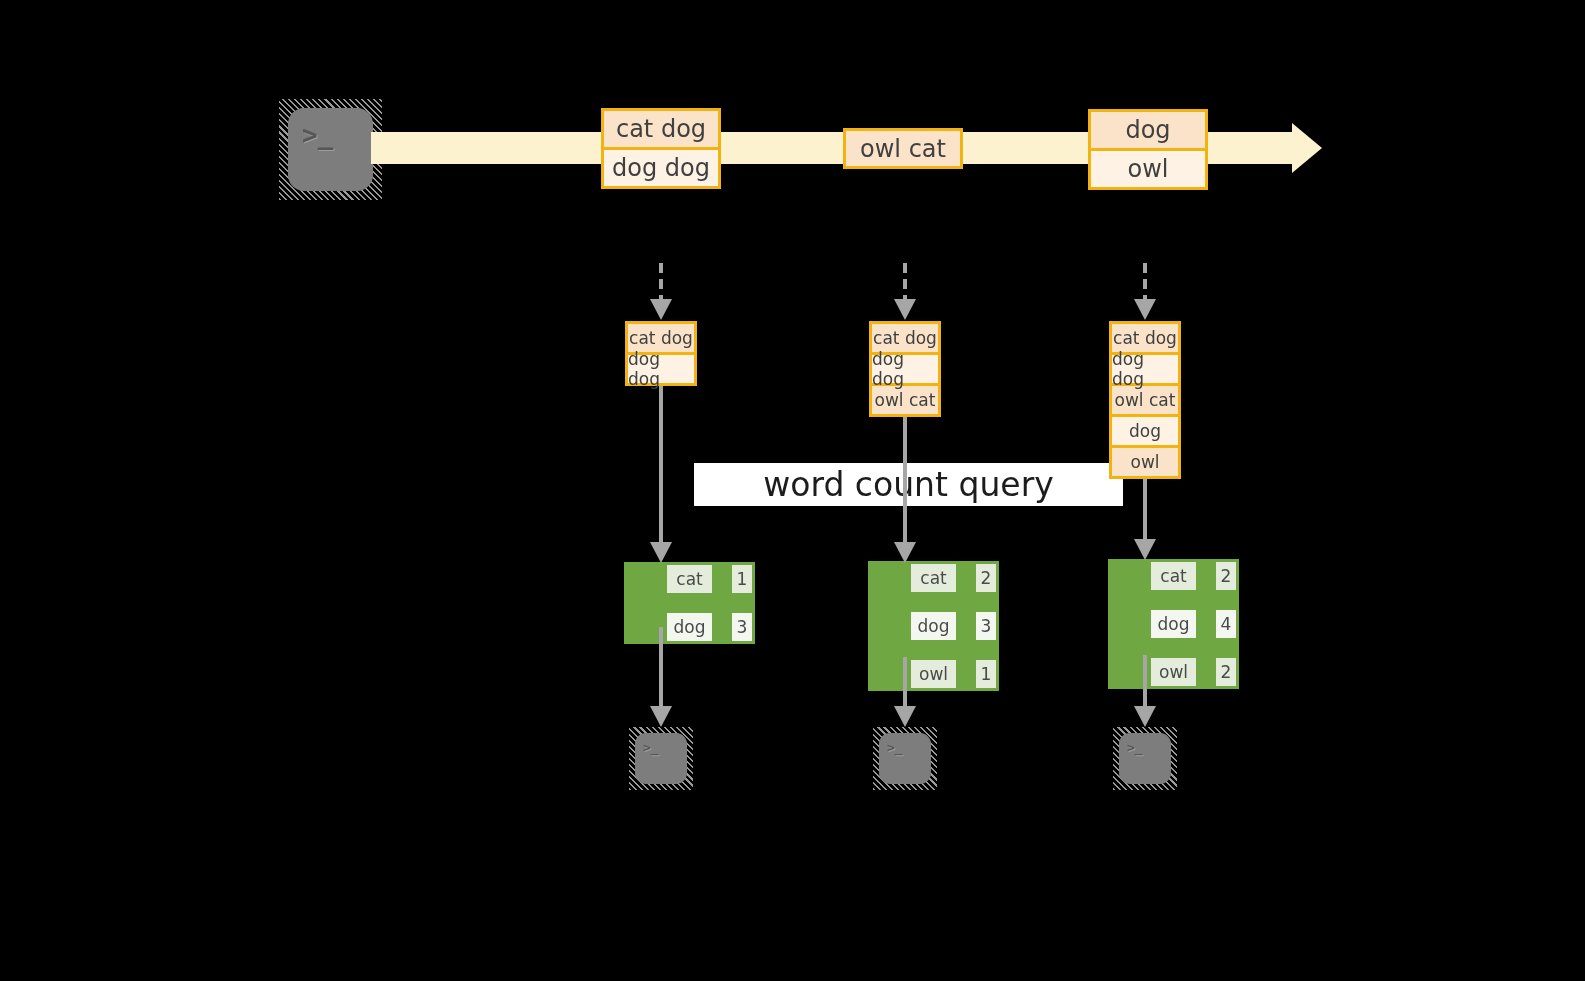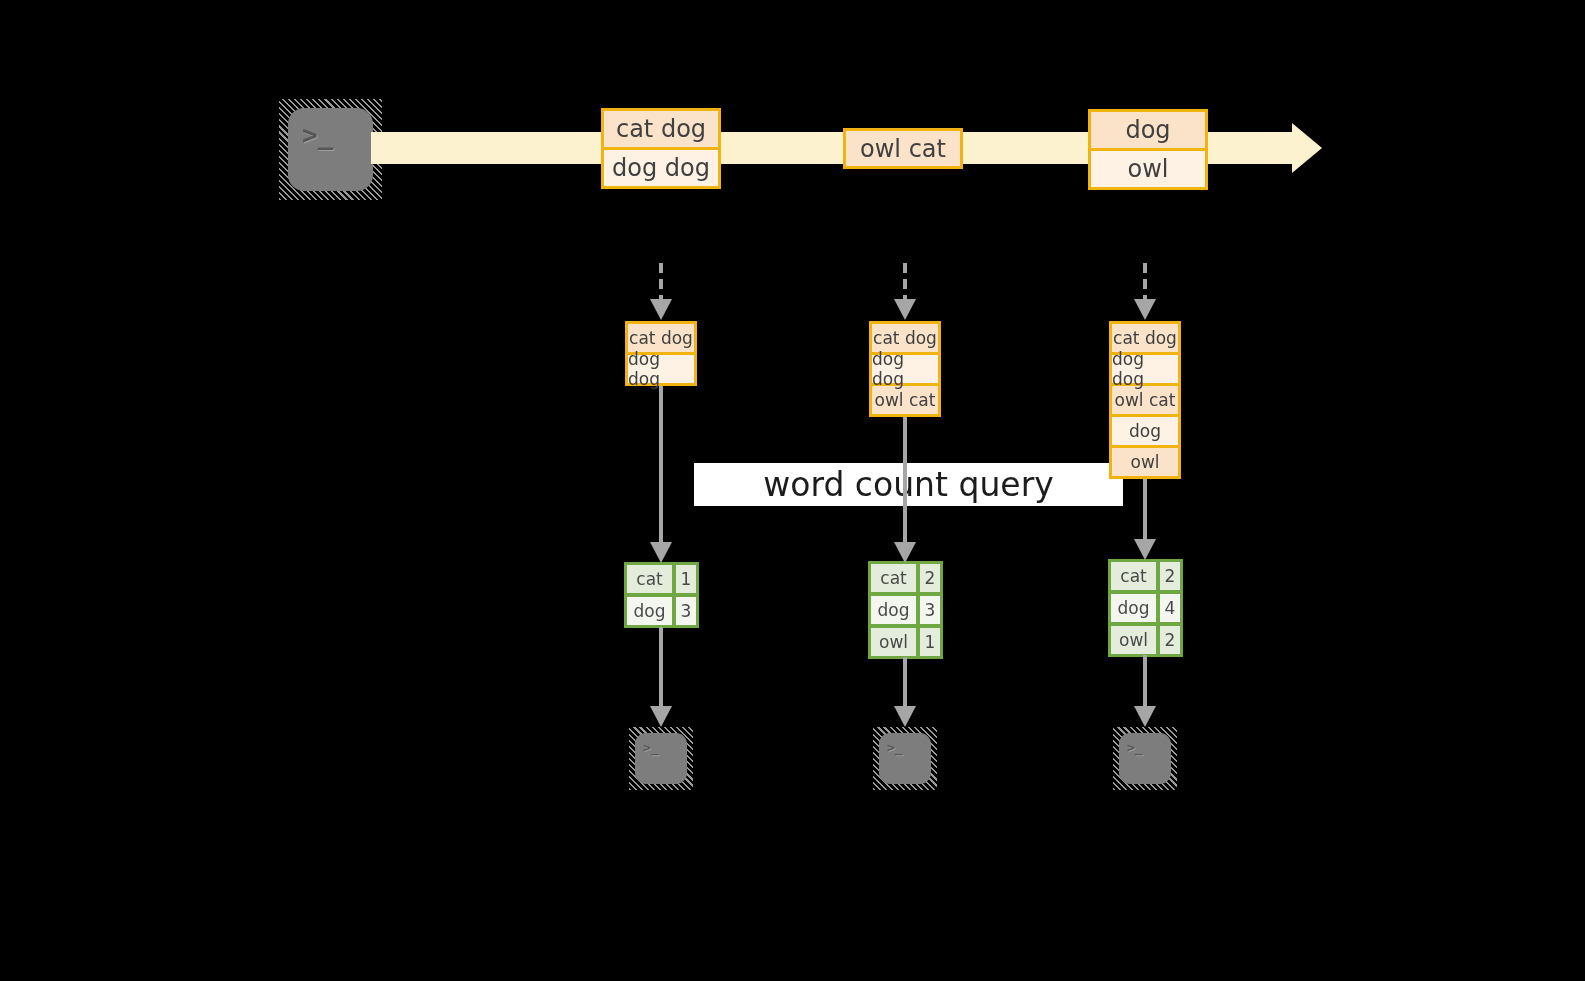--- a/index.html
+++ b/index.html
@@ -43,21 +43,21 @@
   .dashline{position:absolute;width:4px;
     background:repeating-linear-gradient(to bottom,var(--arrow) 0 10px,transparent 10px 16px);}
   .tri{position:absolute;width:0;height:0;
     border-left:11px solid transparent;border-right:11px solid transparent;border-top:21px solid var(--arrow);}
   .z3{z-index:3;}
   
   .banner{position:absolute;left:694px;top:463px;width:429px;height:43px;background:var(--bannerbg);
     display:flex;align-items:center;justify-content:center;font-size:33px;color:var(--bannertext);z-index:2;}
   
   .gtable{position:absolute;border:3px solid var(--green);background:var(--green);
-    display:grid;grid-template-columns:45px 20px;gap:4px;}
+    display:grid;grid-template-columns:45px 20px;gap:20px;padding-left:40px;}
   .gtable .cell{background:var(--cellgreen);height:28px;display:flex;align-items:center;justify-content:center;
     font-size:17px;color:#4a4a4a;}
   .gtable .cell.light{background:var(--celllight);}
   
   .terminal{position:absolute;
     background:repeating-linear-gradient(45deg,var(--hatch) 0 1.5px,transparent 1.5px 4.3px);}
   .terminal .tsolid{position:absolute;background:var(--terminal);}
   .terminal .prompt{font-family:"DejaVu Sans Mono","Liberation Mono",monospace;font-weight:bold;
     color:#565656;text-shadow:1px 1px 0 rgba(235,235,235,0.3);display:block;}
   .terminal.source .tsolid{inset:9px;border-radius:16px;}

